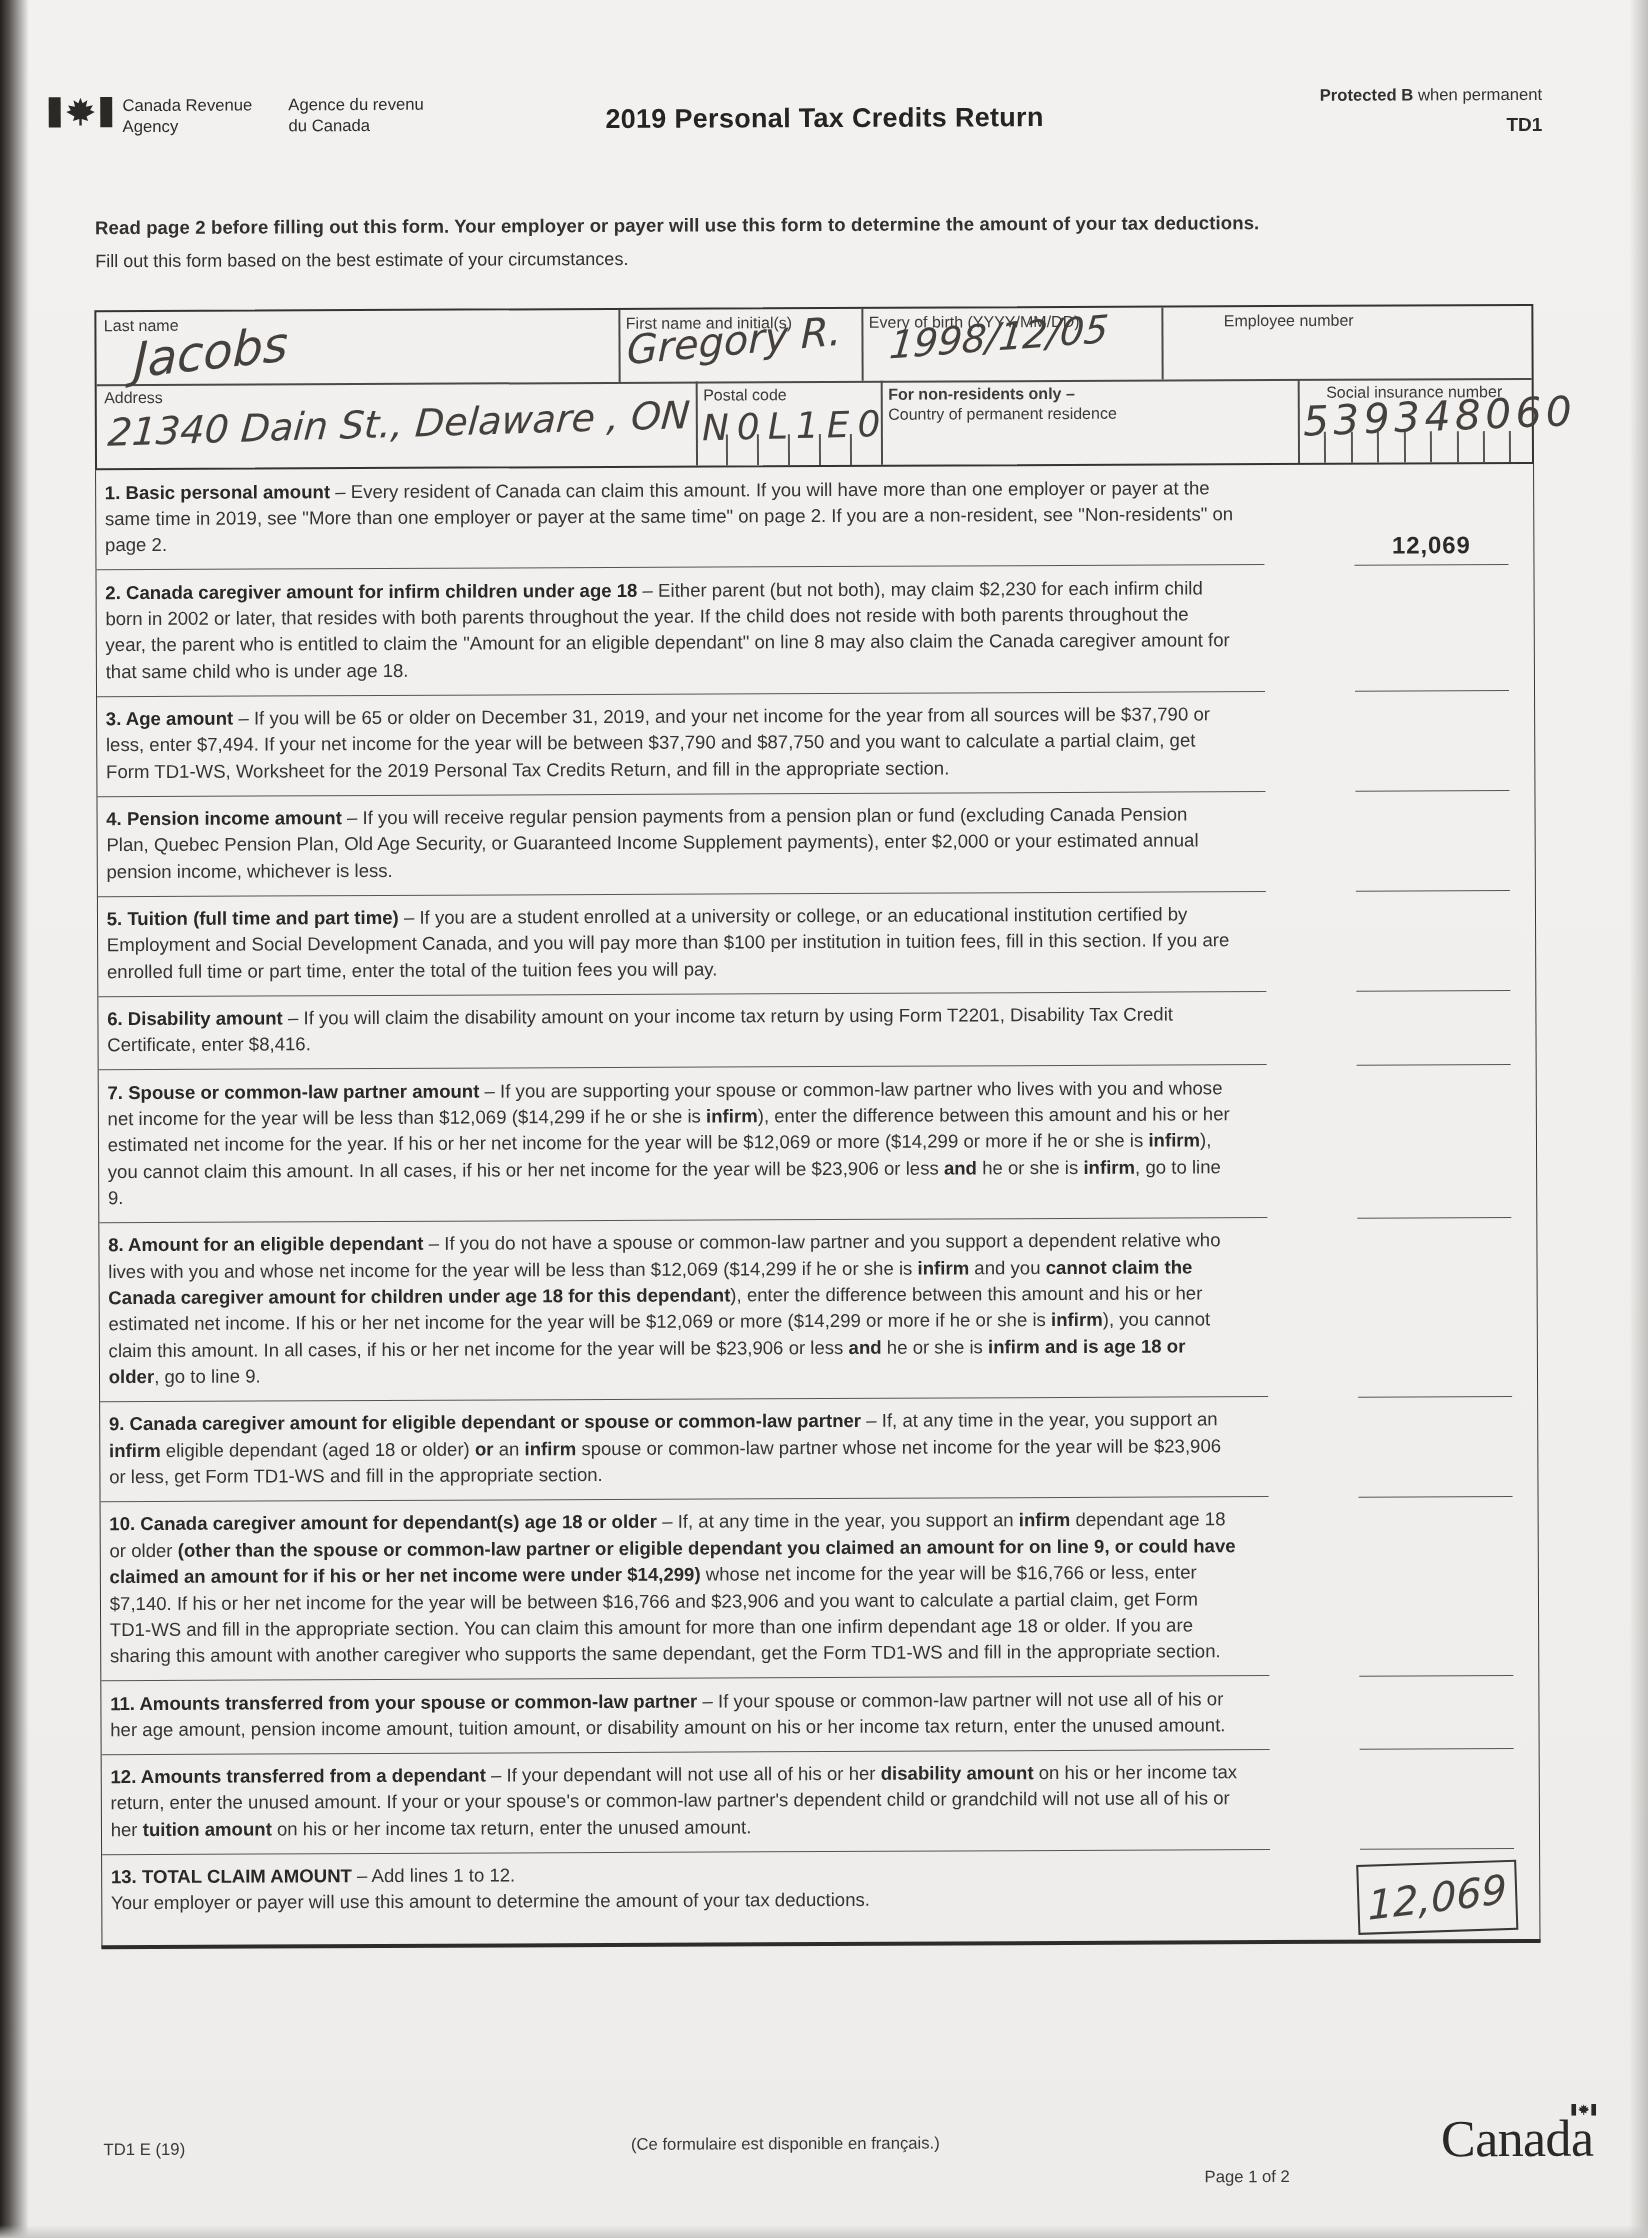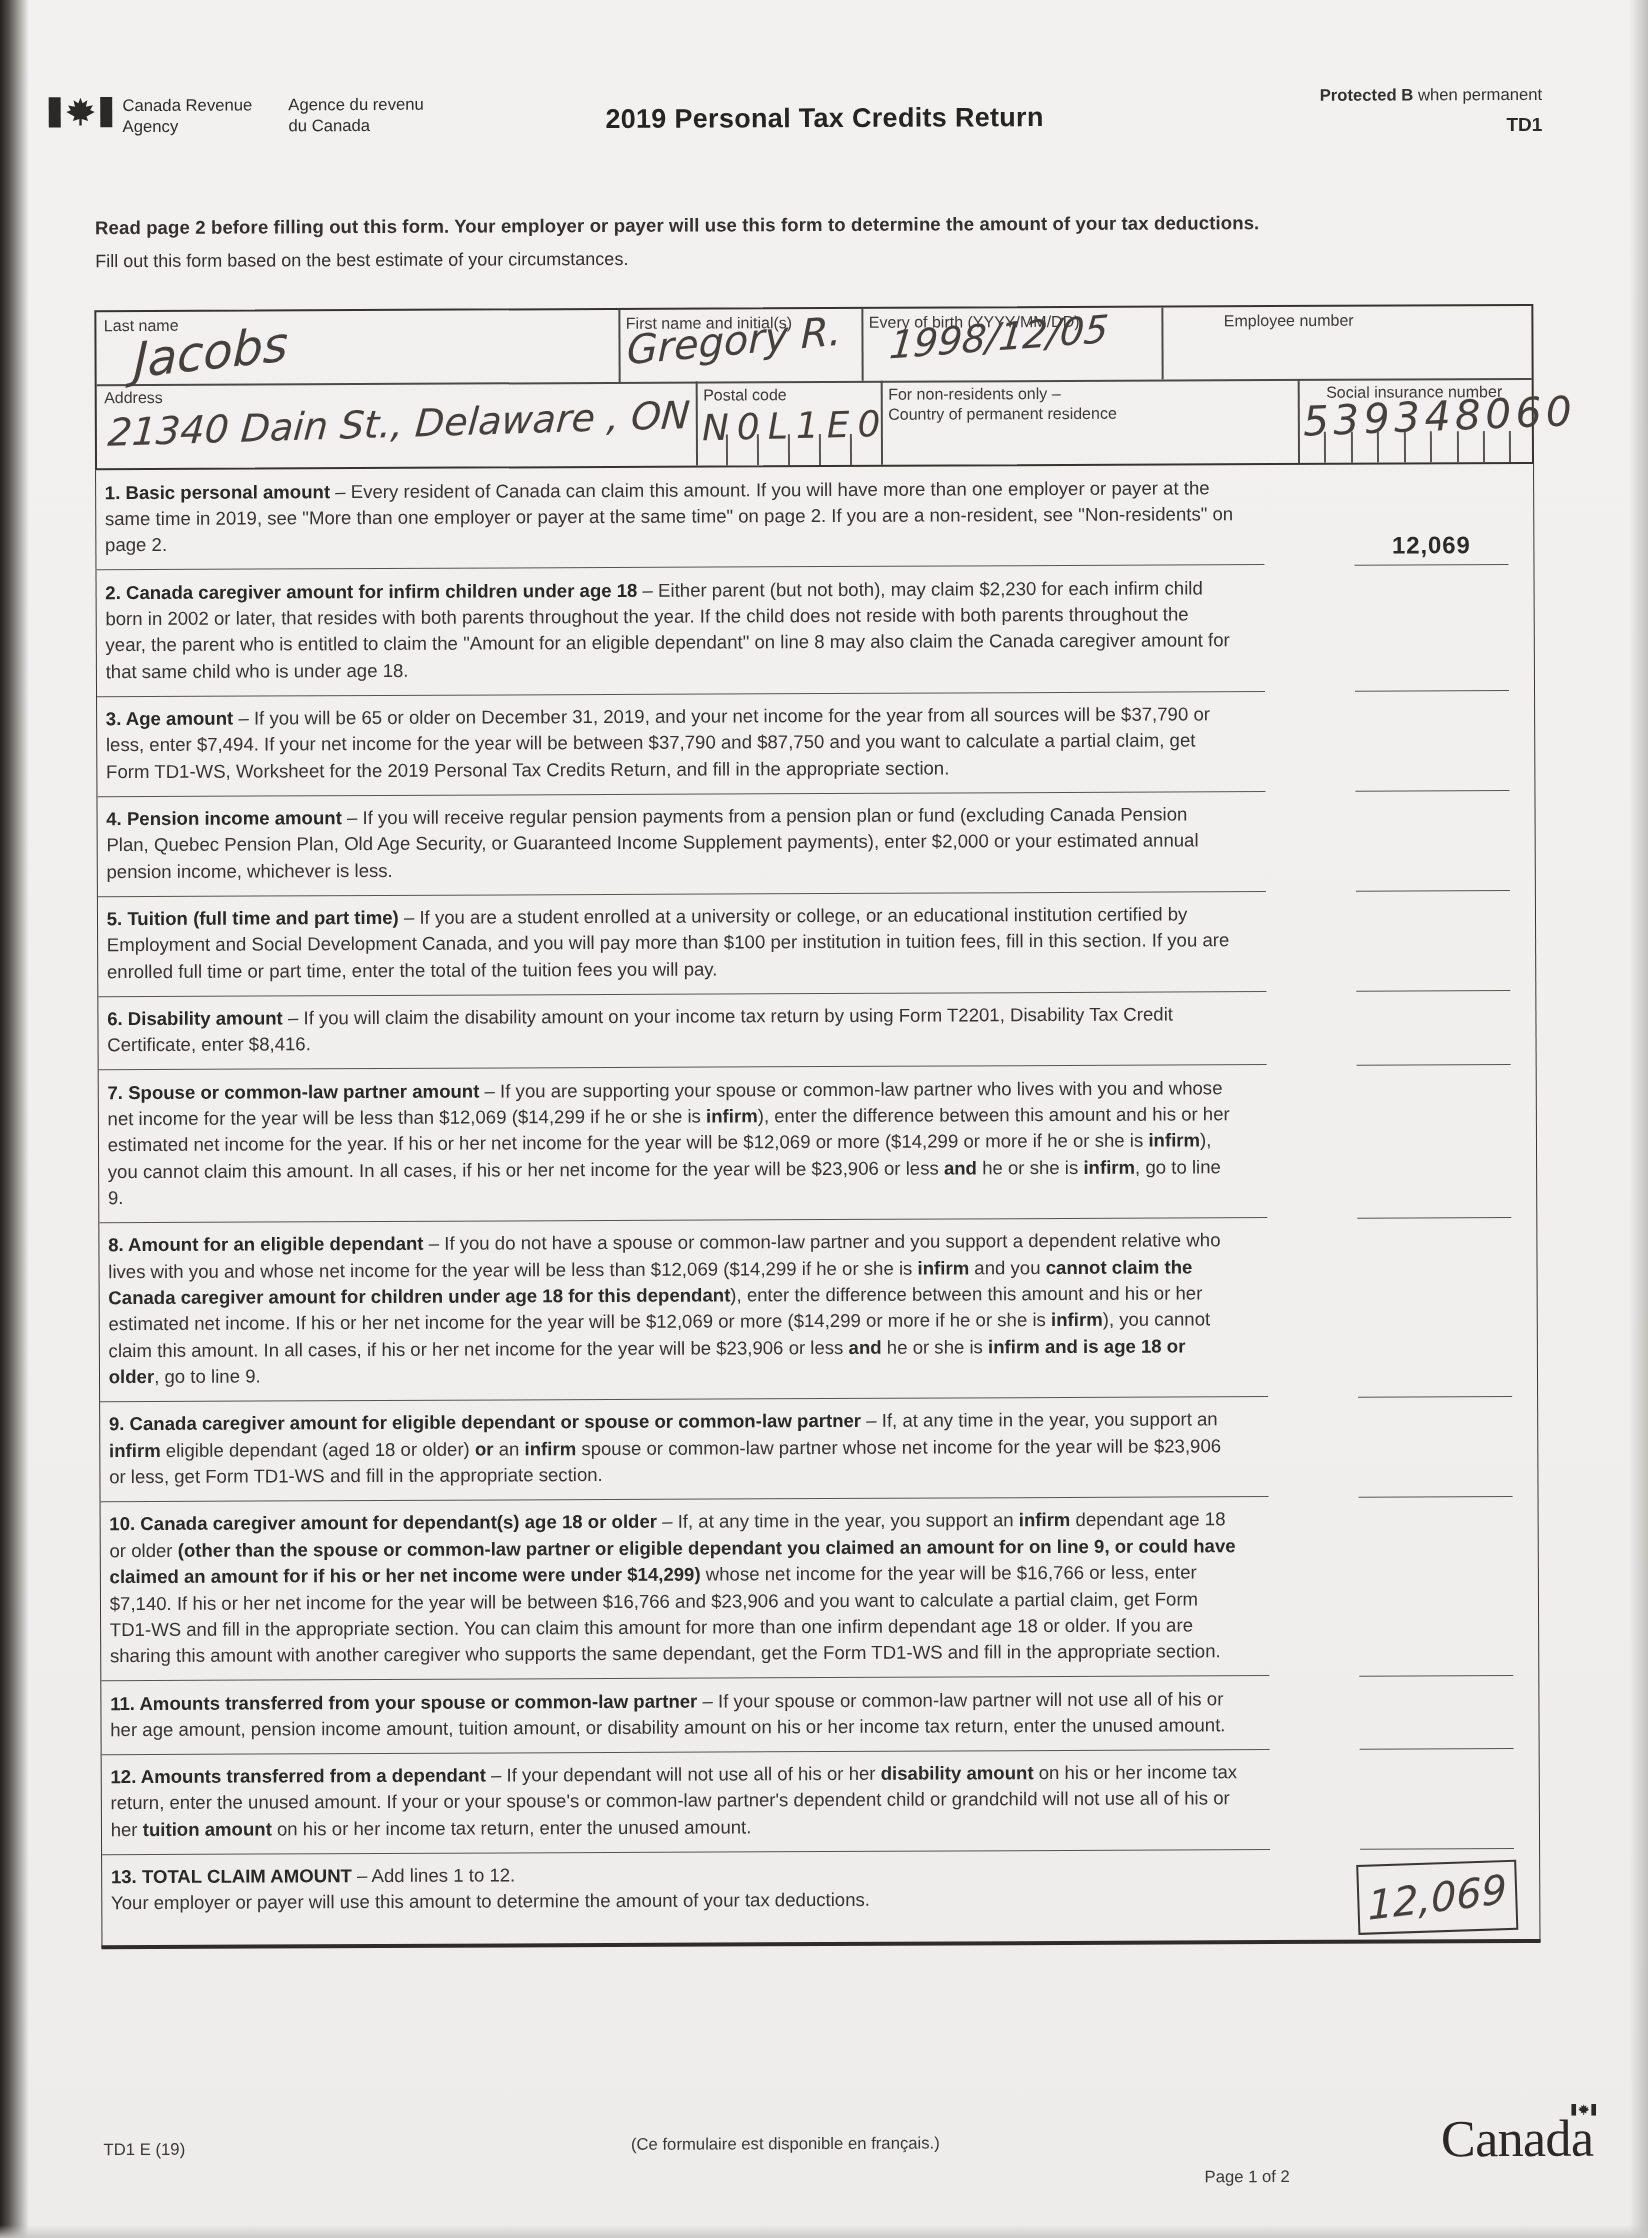--- a/index.html
+++ b/index.html
@@ -38,21 +38,21 @@
   .intro{margin:33px 106px 0 94px;color:#33302d;}
   .intro .l1{font-size:18.6px;font-weight:bold;letter-spacing:0.1px;}
   .intro .l2{font-size:18px;margin-top:12.4px;}
 
   
   .idbox{position:relative;margin:38px 116px 0 93px;height:156px;
     border:2.5px solid #37342f;border-bottom:2.5px solid #37342f;background:transparent;}
   .vline{position:absolute;width:1.9px;background:#4c4a46;}
   .hline{position:absolute;height:1.9px;background:#4c4a46;left:0;right:0;}
   .cell-label{position:absolute;font-size:16px;color:#3d3a37;padding:3.7px 0 0 7.4px;line-height:1.25;}
-  .cell-label .b{font-weight:normal;}
+  .cell-label .b{font-weight:bold;}
   .tick{position:absolute;width:1.9px;height:31px;bottom:0;background:#5a5753;}
   .hw{font-family:"DejaVu Sans",sans-serif;font-style:italic;color:#45403b;
     position:absolute;white-space:nowrap;z-index:6;line-height:1;}
 
   
   .sections{margin:0 116px 0 93px;border-left:1.9px solid #3b3834;border-right:1.9px solid #3b3834;
     border-bottom:4.3px solid #2e2b28;}
   .section{display:flex;}
   .stext{flex:1;font-size:18.6px;line-height:1.42;color:#363330;padding:9.3px 31px 10.5px 8.7px;
     border-bottom:1.9px solid #57544f;}

